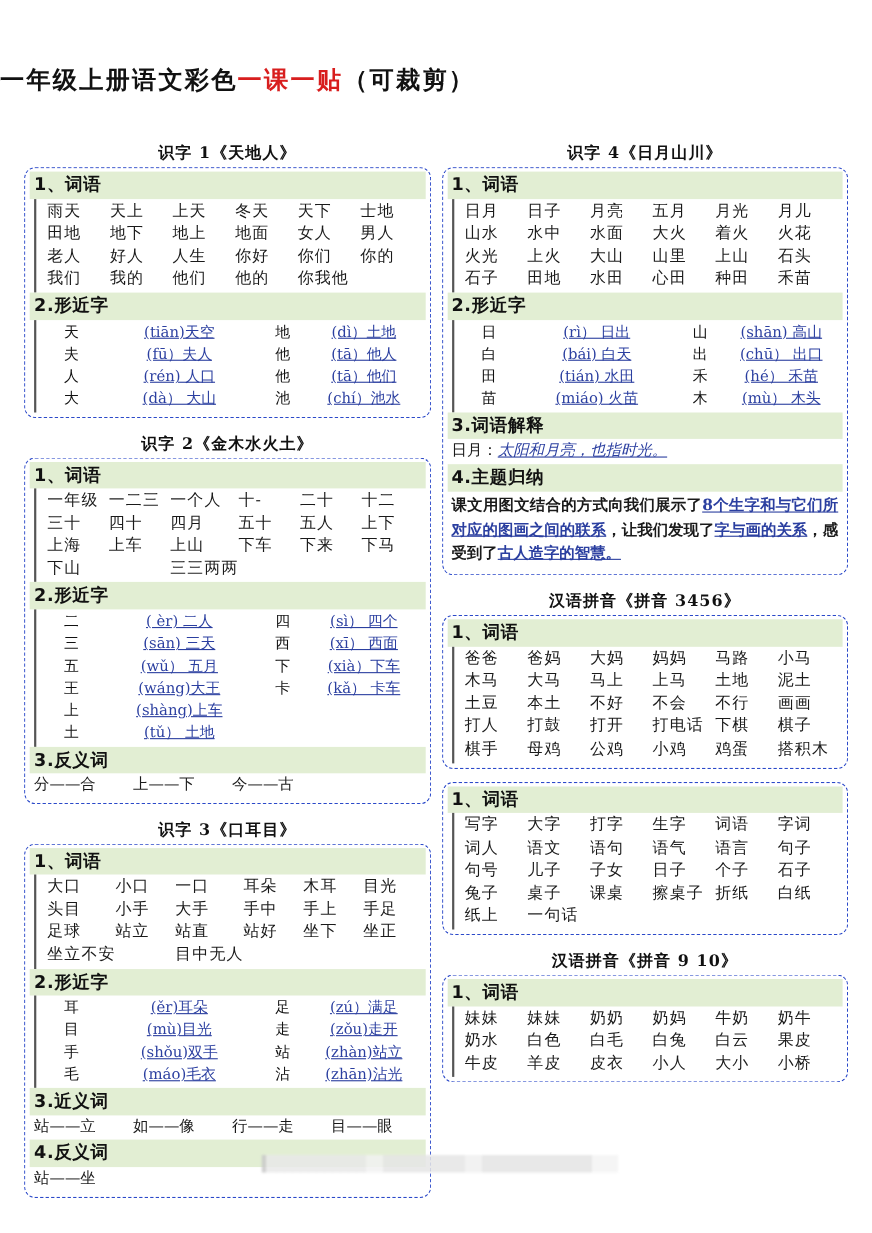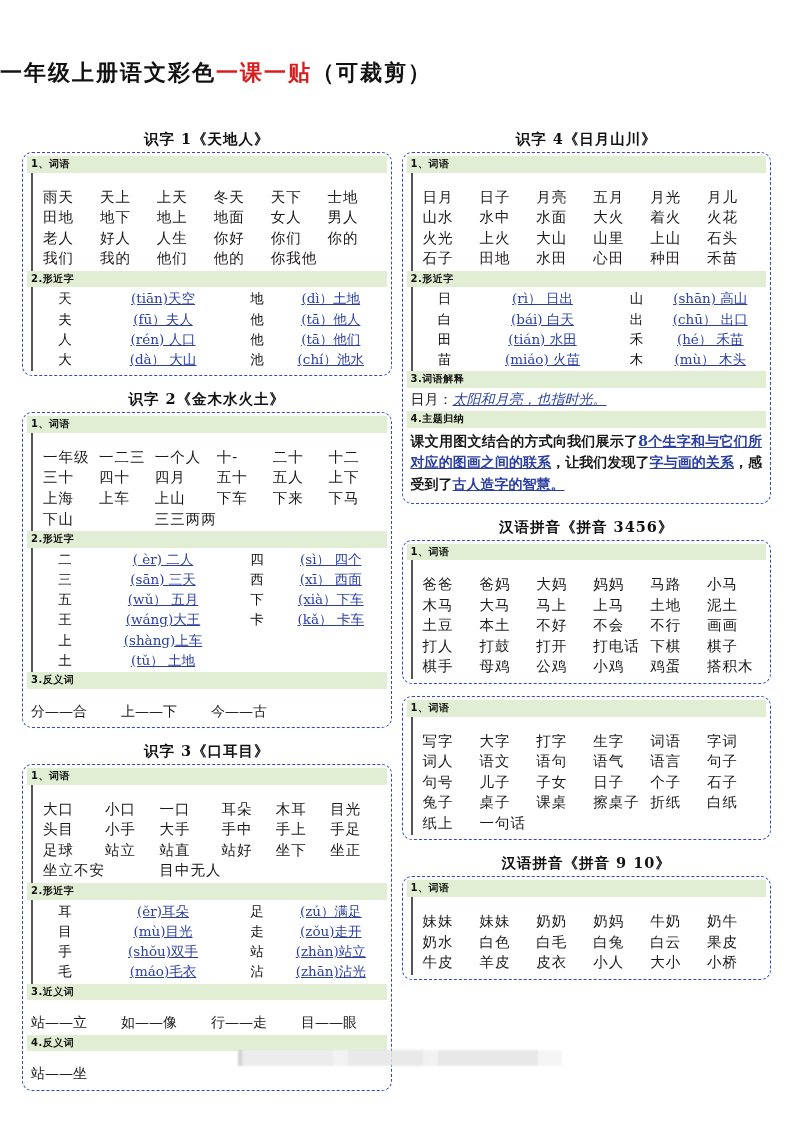--- a/index.html
+++ b/index.html
@@ -66,33 +66,33 @@
     border: 1.6px dashed #2b49c9;
     border-radius: 10px;
     padding: 3px 4px 4px 4px;
     background: #ffffff;
     box-sizing: border-box;
   }
 
   
   .sec-head {
     background: #e2eed3;
-    font-size: 10px;
+    font-size: 16px;
     font-weight: 700;
     color: #111;
     padding: 1px 4px 2px 4px;
     line-height: 1.35;
     letter-spacing: 0.5px;
     font-family: "DejaVu Sans", "Liberation Sans", sans-serif;
   }
 
   
   .wordgrid {
     display: grid;
-    padding: 14px 2px 2px 10px;
+    padding: 1px 2px 2px 10px;
     border-left: 2px solid #555;
     margin-left: 4px;
     font-size: 14.5px;
     line-height: 1.42;
     letter-spacing: 1px;
     font-family: "DejaVu Serif", "Liberation Serif", serif;
   }
   .wordgrid.c6 { grid-template-columns: repeat(6, 1fr); }
   .wordgrid.c5 { grid-template-columns: repeat(6, 1fr); }
   .wordgrid .cell {
@@ -115,21 +115,21 @@
   .xjz .py {
     color: #2b3fa0;
     text-decoration: underline;
     white-space: nowrap;
     text-align: center;
   }
 
   
   .pairs {
     font-size: 14px;
-    padding: 13px 4px 2px 4px;
+    padding: 1px 4px 2px 4px;
     line-height: 1.40;
     font-family: "DejaVu Serif", "Liberation Serif", serif;
     display: flex;
     flex-wrap: wrap;
     gap: 0 34px;
   }
   .pairs .pair { white-space: nowrap; }
 
   
   .explain {

